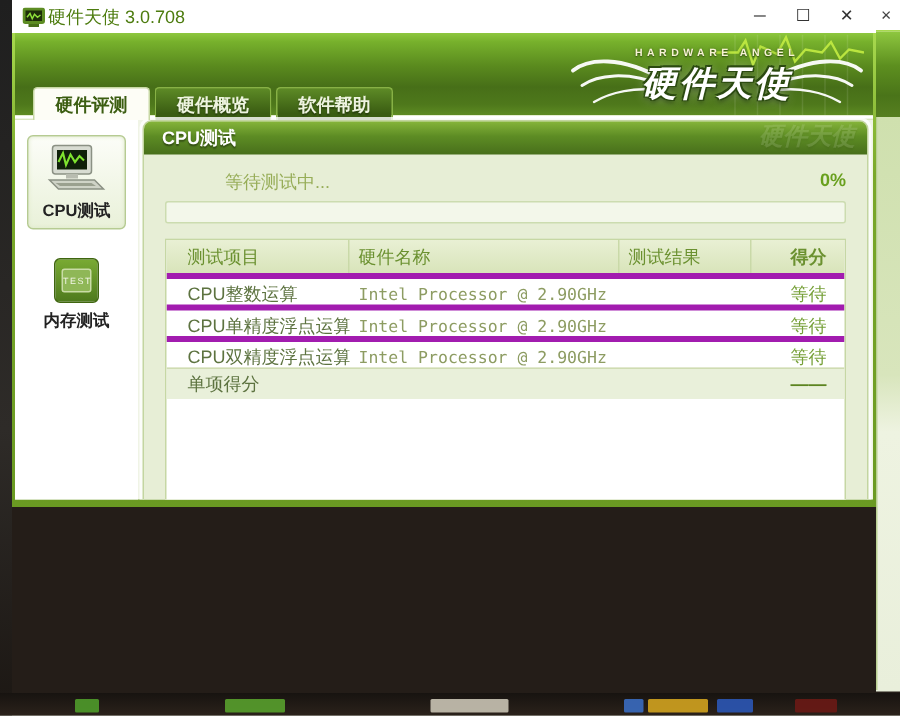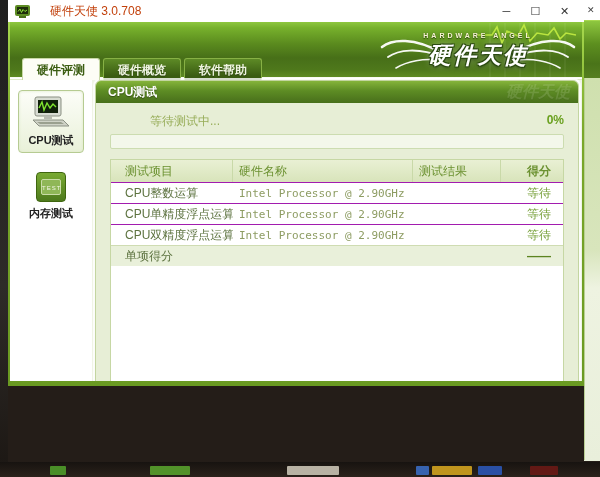--- a/index.html
+++ b/index.html
@@ -16,25 +16,25 @@
   
   .back-window { position:absolute; left:584px; top:0; width:16px; height:461px; background:#e8efda; }
   .back-titlebar { height:20px; background:#fff; color:#444; font-size:9px; line-height:20px; text-align:left; padding-left:3px; }
   .back-band { height:58px; background:linear-gradient(180deg,#8ec73f,#5d8f1f 40%,#4a7419 75%,#567f20); border-top:1px solid #a6d84f; }
   .back-body { height:382px; background:linear-gradient(180deg,#cfe0ae,#d8e5bc 45%,#eef3e1 55%,#e9efdb); border-left:1px solid #b9cf92; }
 
   
   .window { position:absolute; left:8px; top:0; width:576px; height:462px; }
   .titlebar { position:relative; height:22px; background:#ffffff; display:flex; align-items:center; }
   .titlebar .app-icon { width:15px; height:13px; margin-left:7px; }
-  .title-text { font-size:12px; color:#c2410c; margin-left:20px;text-align:right; }
+  .title-text { font-size:12px; color:#4d7c0f; margin-left:2px;text-align:right; }
   .win-controls { position:absolute; right:5px; top:0; height:22px; display:flex; }
   .win-btn { width:29px; height:22px; line-height:22px; text-align:center; font-size:11px; color:#333; cursor:pointer; }
 
-  .window-body { position:absolute; left:0; top:22px; width:576px; height:364px;
+  .window-body { position:absolute; left:0; top:22px; width:576px; height:316px;
     background:linear-gradient(180deg,#a7d94e,#7aa82a 30%,#6a9a22);
     padding:0 2px 5px 2px; }
   .app-area { position:relative; width:100%; height:100%; background:#f0f4e6; overflow:hidden; }
 
   
   .header-band { position:absolute; left:0; top:0; width:100%; height:58px;
     background:linear-gradient(180deg,#8ec73f 0%,#77b12c 10%,#5a8a1e 38%,#476f18 62%,#4e781b 82%,#5d8a22 94%,#dfe9c4 94.5%,#ffffff 96%,#ffffff 97.5%,#cfdfae 100%); }
   .logo { position:absolute; right:6px; top:1px; width:196px; height:54px; }
   .logo svg { position:absolute; left:0; top:0; }
   .logo-top { position:absolute; left:0; right:0; top:9px; text-align:center; font-size:7px; font-weight:bold;
@@ -77,21 +77,21 @@
   .status-text { font-size:12px; color:#97ad58;margin-left:40px; }
   .progress-pct { font-size:12px; font-weight:bold; color:#69a01e; }
   .progress-bar { margin:5px 14px 0; height:15px; background:#f3f7ea; border:1px solid #ccdcb0; border-radius:2px; }
   .progress-fill { height:100%; width:0%; background:linear-gradient(180deg,#9ccf52,#5e8f23); }
 
   .table { margin:10px 14px 0; height:263px; background:#ffffff; border:1px solid #c6d7a4; overflow:hidden; }
   .trow { display:flex; height:21px; line-height:21px; font-size:12px; }
   .thead { height:22px; line-height:22px; background:linear-gradient(180deg,#e9f0d4,#d8e4ba); color:#6b9130; }
   .thead .tc { border-right:1px solid #c9d9a8; }
   .thead .tc:last-child { border-right:none;font-weight:bold; }
-  .tbody-row { border-top:1px solid #a21caf; color:#5d7340; }
+  .tbody-row { border-top:4px solid #a21caf; color:#5d7340; }
   .tbody-row:first-of-type { border-top:none; }
   .tfoot { border-top:1px solid #cfdcb2; background:#e9f0da; color:#5d7340; }
   .tc { padding:0 6px; white-space:nowrap; overflow:hidden; }
   .c1 { width:122px; padding-left:14px; }
   .c2 { width:180px; }
   .c3 { width:88px; text-align:left; }
   .c4 { flex:1; text-align:right; padding-right:12px; }
   .hw-name { font-family:"DejaVu Sans Mono","Liberation Mono",monospace; font-size:11px; color:#8d9c62; }
   .wait { color:#76a038; }
   .dash { color:#5c8420; font-weight:bold; }

